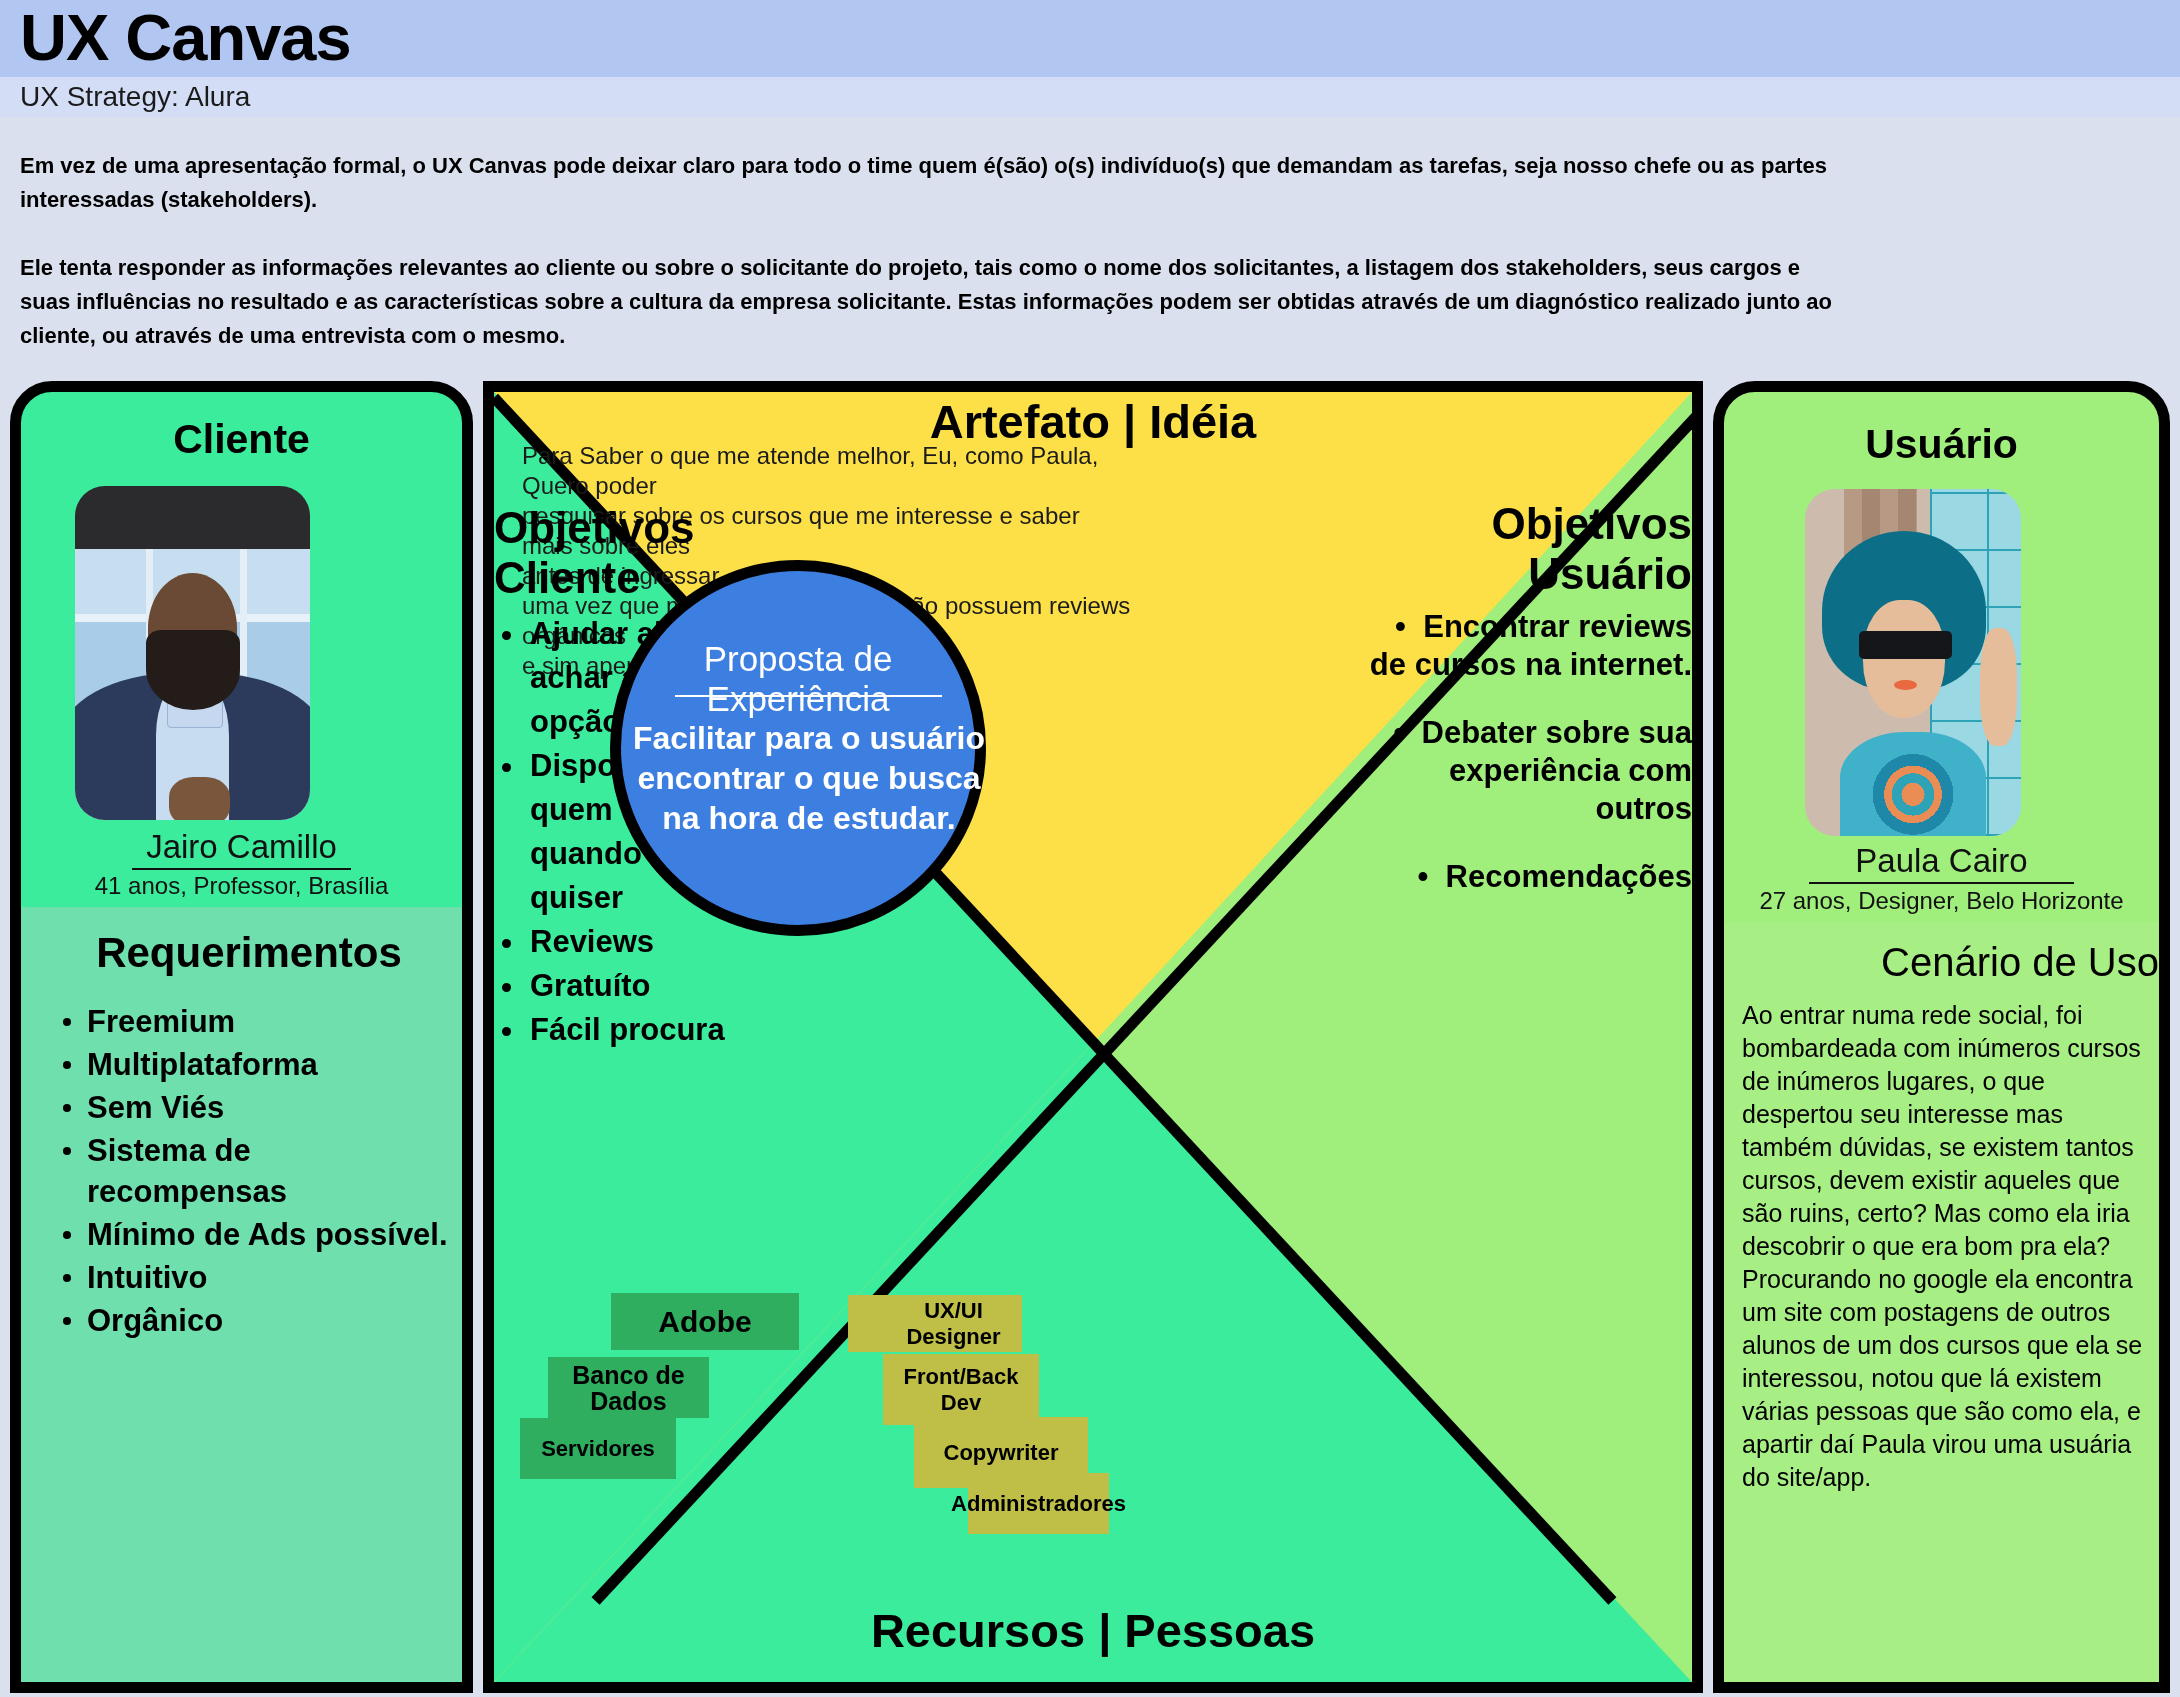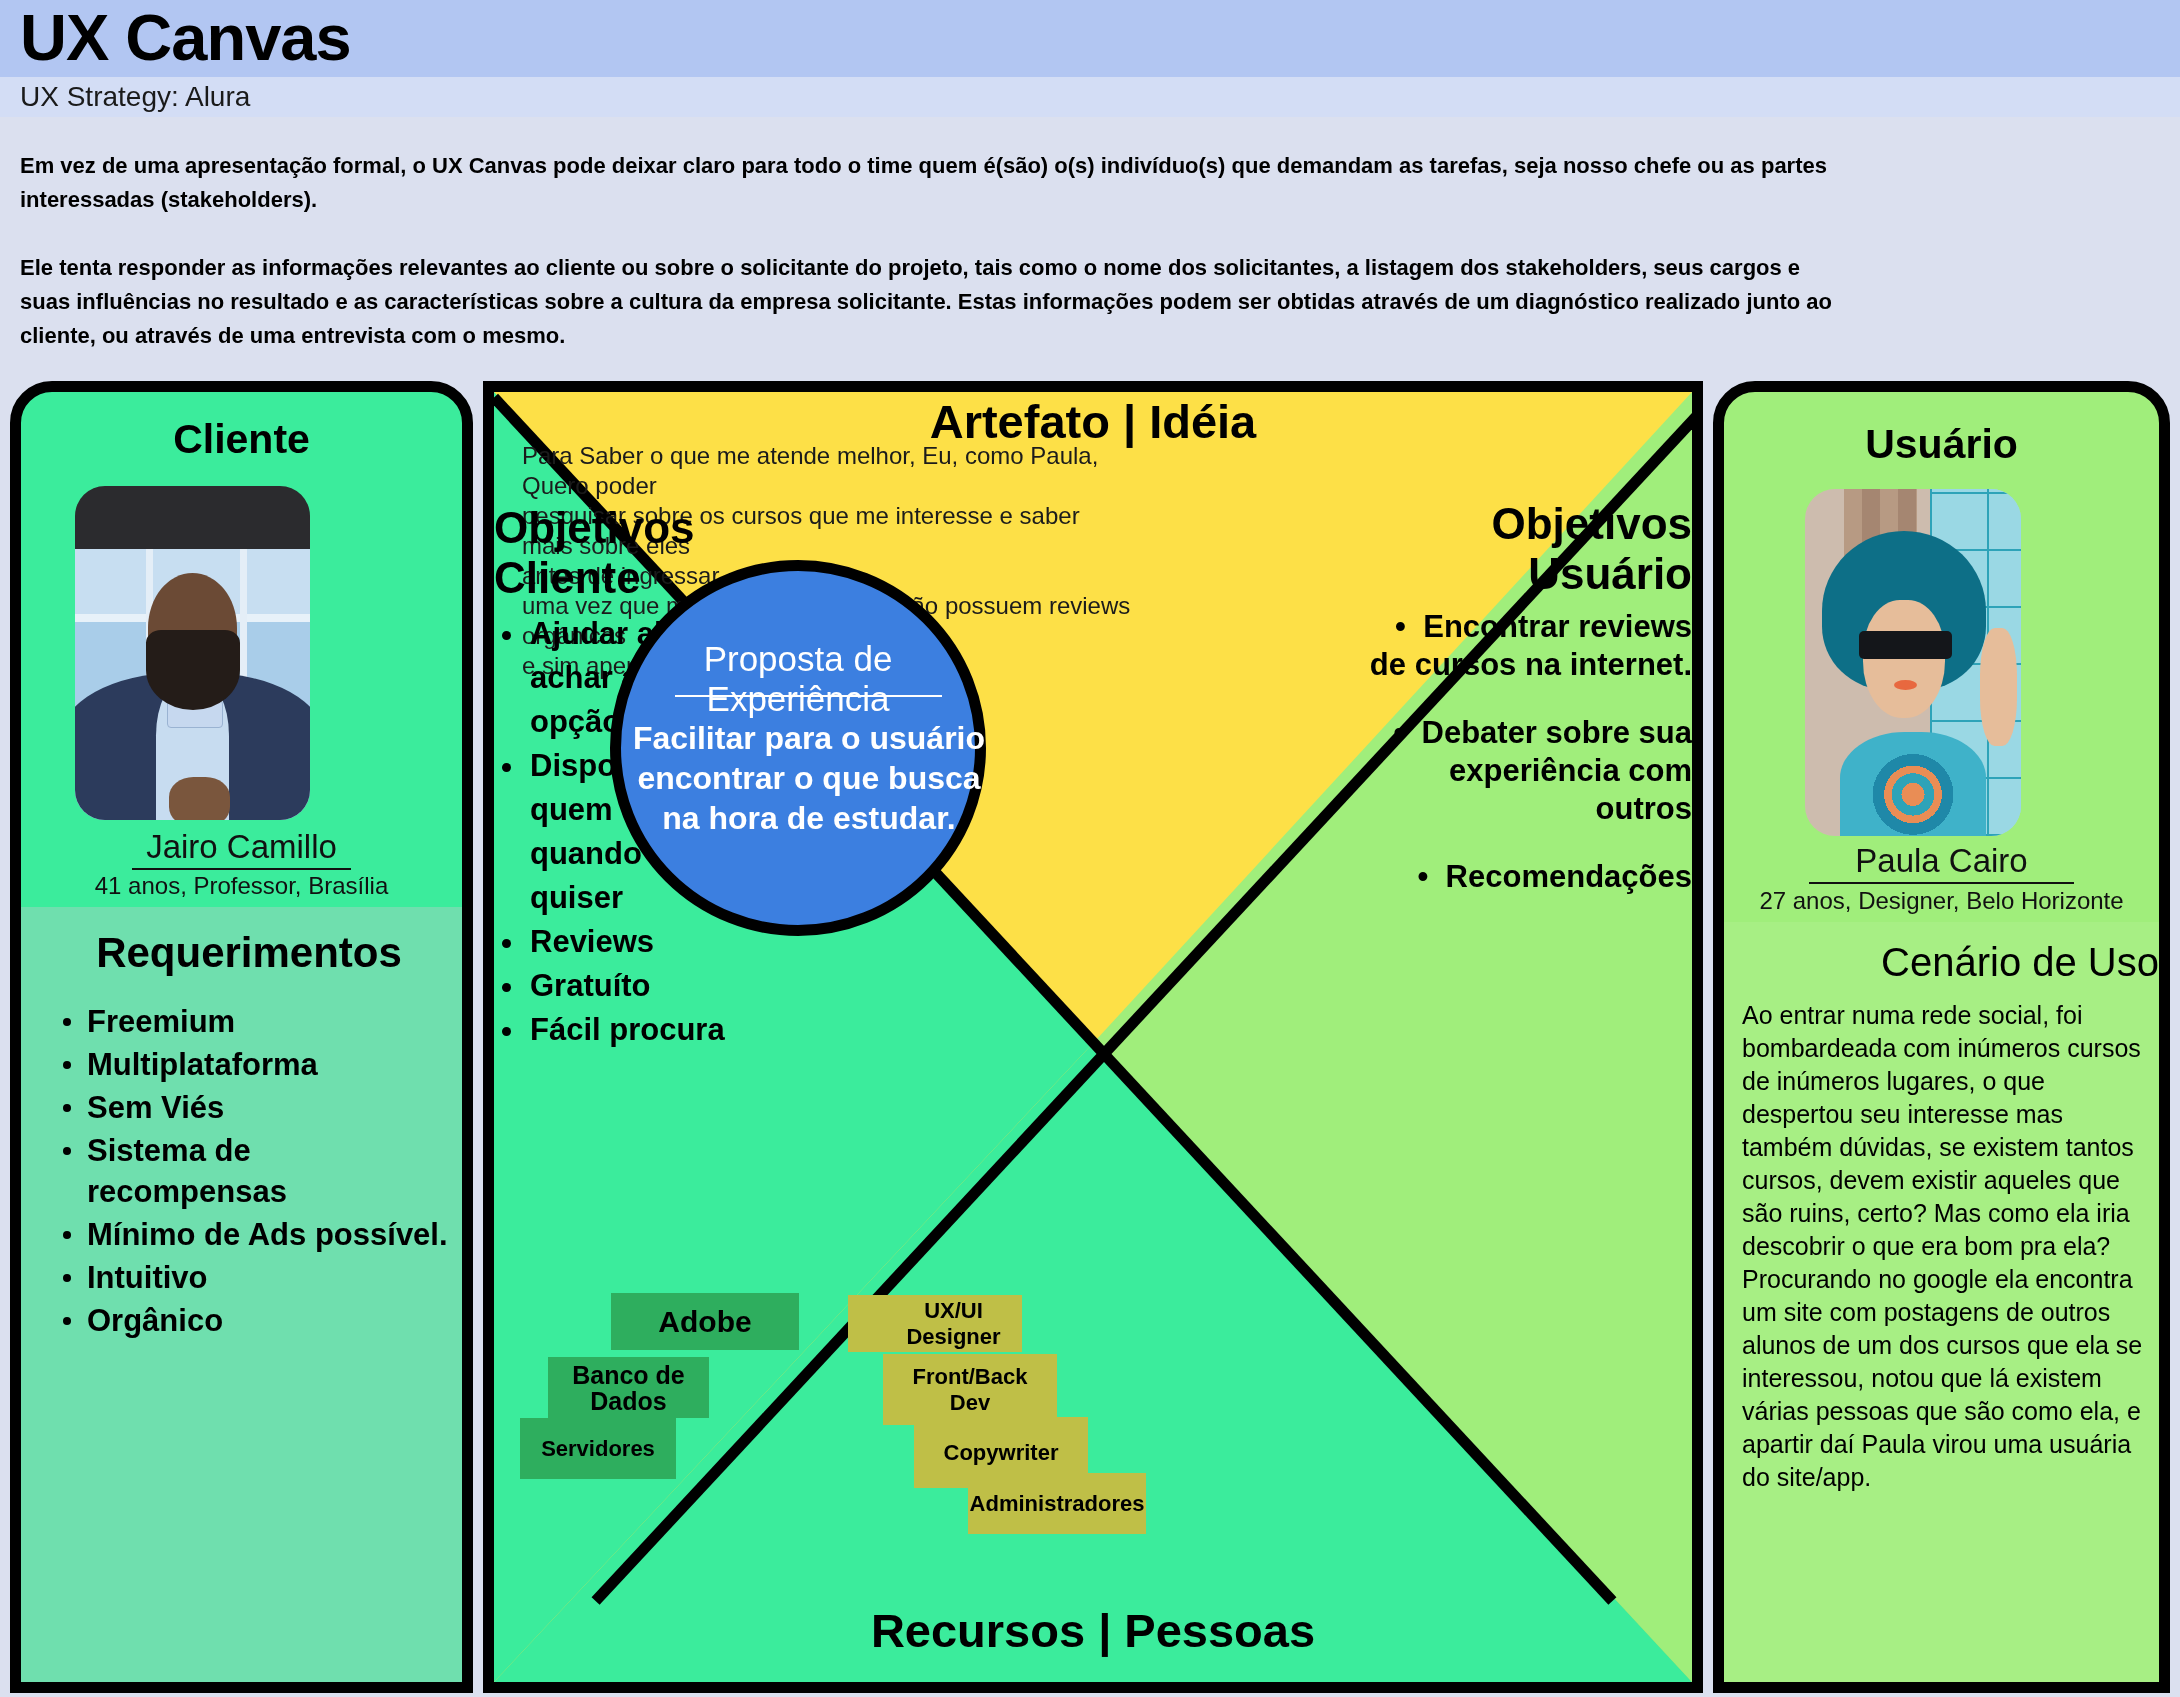--- a/index.html
+++ b/index.html
@@ -382,23 +382,23 @@
     <div id="circle-title">Proposta de Experiência</div>
     <div id="circle-rule"></div>
     <div id="circle-body">Facilitar para o usuário encontrar o que busca na hora de estudar.</div>
   </div>
 
   <div id="tags-layer">
       <div class="tag tag-res" style="left: 117px; top: 901px; width: 188px; height: 57px; font-size: 30px;">Adobe</div>
       <div class="tag tag-res" style="left: 54px; top: 965px; width: 161px; height: 61px; font-size: 25px;">Banco de Dados</div>
       <div class="tag tag-res" style="left: 26px; top: 1026px; width: 156px; height: 61px; font-size: 22px;">Servidores</div>
       <div class="tag tag-peo" style="left: 354px; top: 903px; width: 174px; height: 57px; font-size: 22px; padding-left: 45px;">UX/UI Designer</div>
-      <div class="tag tag-peo" style="left: 389px; top: 962px; width: 174px; height: 71px; font-size: 22px;">Front/Back Dev</div>
+      <div class="tag tag-peo" style="left: 389px; top: 962px; width: 156px; height: 71px; font-size: 22px;">Front/Back Dev</div>
       <div class="tag tag-peo" style="left: 420px; top: 1025px; width: 174px; height: 71px; font-size: 22px;">Copywriter</div>
-      <div class="tag tag-peo" style="left: 474px; top: 1081px; width: 178px; height: 61px; font-size: 22px;">Administradores</div>
+      <div class="tag tag-peo" style="left: 474px; top: 1081px; width: 141px; height: 61px; font-size: 22px;">Administradores</div>
     </div>
   <div id="recursos-title">Recursos | Pessoas</div>
 </div>
 
 <div class="panel" id="panel-usuario">
   <div class="usr-title">Usuário</div>
 
   <div class="photo" id="photo-usuario">
     <div class="ph-bg"></div>
       <div class="tile"></div>

